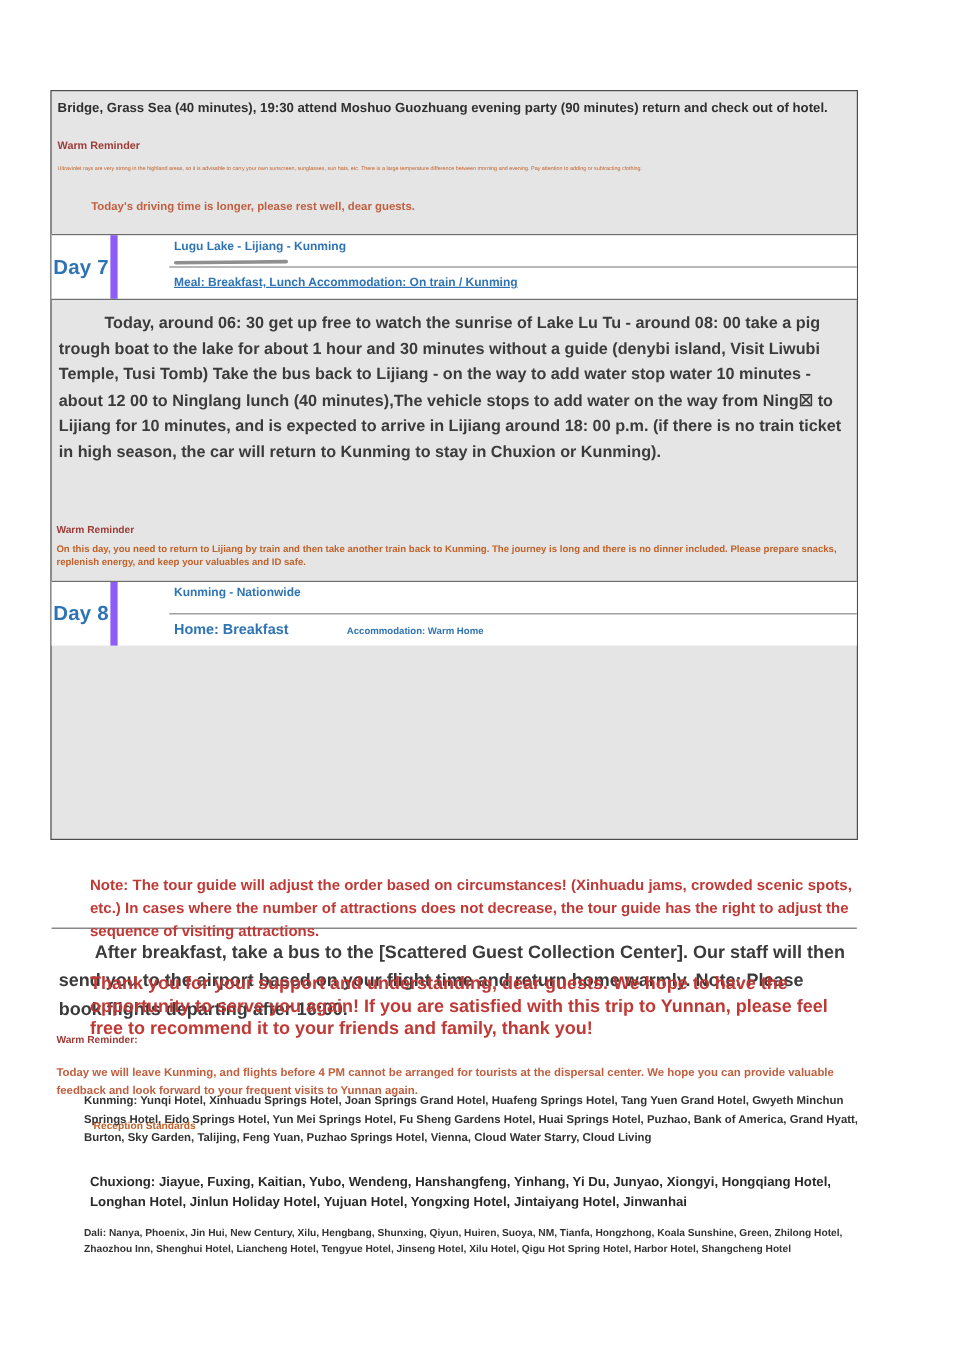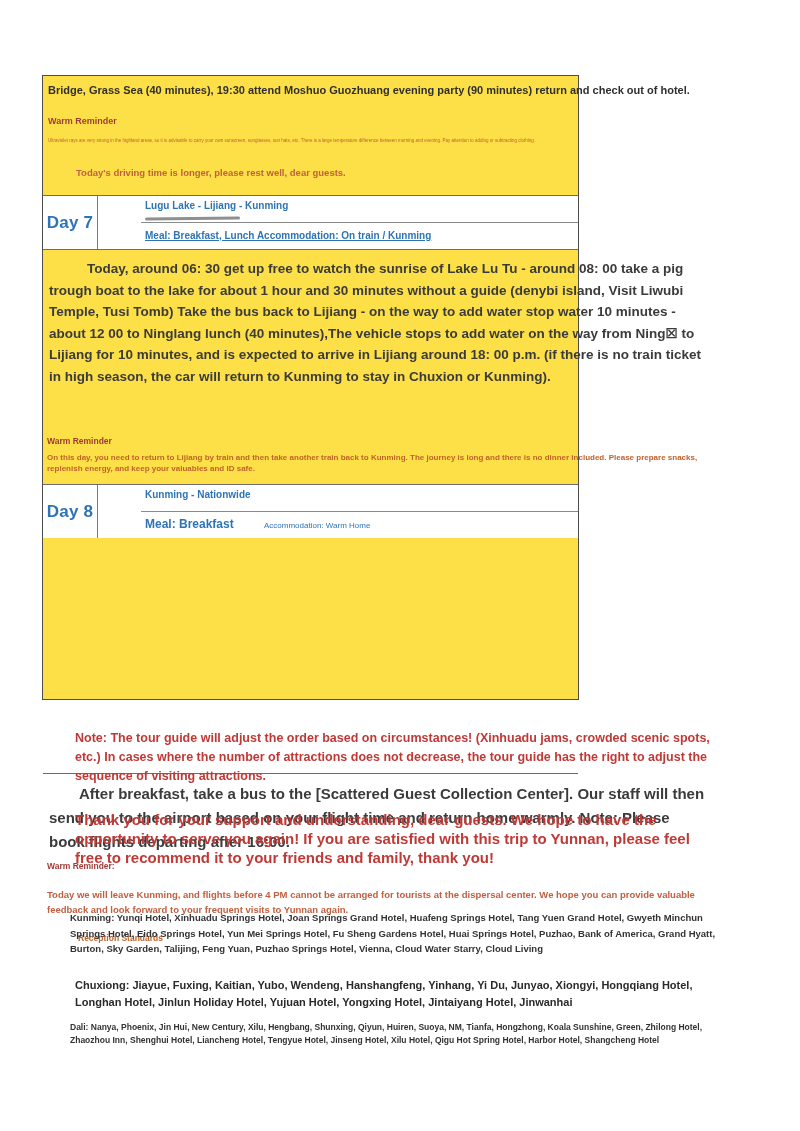--- a/index.html
+++ b/index.html
@@ -1,43 +1,43 @@
 <!DOCTYPE html>
 <html><head>
 <meta charset="utf-8">
 <style>
   html,body{margin:0;padding:0;background:#ffffff;}
   body{width:800px;height:1131px;position:relative;font-family:"Liberation Sans",sans-serif;color:#3b3b3b;overflow:hidden;}
 
   
-  .doc-box{position:absolute;left:42px;top:75px;width:537px;height:625px;border:1px solid #4d4d4d;box-sizing:border-box;background:#fde047;}
+  .doc-box{position:absolute;left:42px;top:75px;width:673px;height:625px;border:1px solid #4d4d4d;box-sizing:border-box;background:#e5e5e5;}
   .sec{position:absolute;left:0;width:100%;box-sizing:border-box;}
 
   
   .sec-top{top:0;height:119px;}
   .intro-text{position:absolute;left:5px;top:7px;width:660px;font-size:11px;font-weight:600;color:#2f2f2f;line-height:14px;}
   .wr-label{font-size:9px;font-weight:700;color:#9e3b36;}
   .sec-top .wr-label{position:absolute;left:5px;top:40px;}
   .tiny-orange{position:absolute;left:5px;top:62px;width:662px;font-size:4.5px;color:#c0622a;line-height:6px;white-space:nowrap;overflow:hidden;}
   .driving-note{position:absolute;left:5px;top:91px;font-size:9.5px;font-weight:600;color:#c06040;margin-left:28px;}
 
   
   .day-row{display:flex;border-top:1px solid #6d6d6d;background:#fff;}
   .day-row-7{top:119px;height:54px;}
   .day-row-8{top:408px;height:54px;}
-  .day-cell{width:55px;border-right:1px solid #8b5cf6;box-sizing:border-box;display:flex;align-items:center;justify-content:center;}
+  .day-cell{width:55px;border-right:6px solid #8b5cf6;box-sizing:border-box;display:flex;align-items:center;justify-content:center;}
   .day-label{font-size:17px;font-weight:600;color:#2e74b5;letter-spacing:0.2px;}
   .day-right{flex:1;display:flex;flex-direction:column;margin-left:43px;}
   .day-route{flex:1;border-bottom:1px solid #8a8a8a;position:relative;box-sizing:border-box;}
   .day-route-text{position:absolute;left:4px;top:4px;font-size:10px;font-weight:600;color:#2e74b5;}
   .scribble{position:absolute;left:4px;bottom:2px;width:95px;height:3px;background:#8f8f8f;border-radius:2px;transform:rotate(-0.6deg);}
   .day-meal{flex:1;position:relative;}
   .day-meal-text{position:absolute;left:4px;top:7px;font-size:10px;font-weight:600;color:#2e74b5;text-decoration:underline;}
   .day8-meal-text{position:absolute;left:4px;top:5px;font-size:12px;font-weight:600;color:#2e74b5;}
-  .day8-accom-text{position:absolute;left:123px;top:9px;font-size:8px;font-weight:400;color:#2e74b5;}
+  .day8-accom-text{position:absolute;left:148px;top:9px;font-size:8px;font-weight:700;color:#2e74b5;}
 
   
   .day-content{border-top:1px solid #6d6d6d;position:relative;}
   .day7-content{top:173px;height:235px;}
   .day8-content{top:462px;height:163px;}
   .day7-desc{position:absolute;left:6px;top:8px;width:658px;font-size:13.5px;font-weight:600;color:#3b3b3b;line-height:21.5px;text-indent:38px;}
   .day7-content .wr-label{position:absolute;left:4px;top:186px;font-size:8.5px;}
   .day7-wr-text{position:absolute;left:4px;top:202px;width:664px;font-size:8px;font-weight:600;color:#c0622a;line-height:11px;}
   .day8-desc{position:absolute;left:6px;top:8px;width:658px;font-size:15px;font-weight:600;color:#3b3b3b;line-height:24px;text-indent:30px;}
   .day8-content .wr-label{position:absolute;left:4px;top:87px;font-size:8.5px;}
@@ -88,21 +88,21 @@
 
   <div class="sec day-row day-row-8">
     <div class="day-cell">
       <span class="day-label">Day 8</span>
     </div>
     <div class="day-right">
       <div class="day-route">
         <span class="day-route-text">Kunming - Nationwide</span>
       </div>
       <div class="day-meal">
-        <span class="day8-meal-text">Meal: Breakfast</span>
+        <span class="day8-meal-text">Home: Breakfast</span>
         <span class="day8-accom-text">Accommodation: Warm Home</span>
       </div>
     </div>
   </div>
 
   <div class="sec day-content day8-content">
     <div class="day8-desc">After breakfast, take a bus to the [Scattered Guest Collection Center]. Our staff will then send you to the airport based on your flight time and return home warmly. Note: Please book flights departing after 16:00.</div>
     <div class="wr-label">Warm Reminder:</div>
     <div class="day8-wr-text">Today we will leave Kunming, and flights before 4 PM cannot be arranged for tourists at the dispersal center. We hope you can provide valuable feedback and look forward to your frequent visits to Yunnan again.</div>
   </div>

